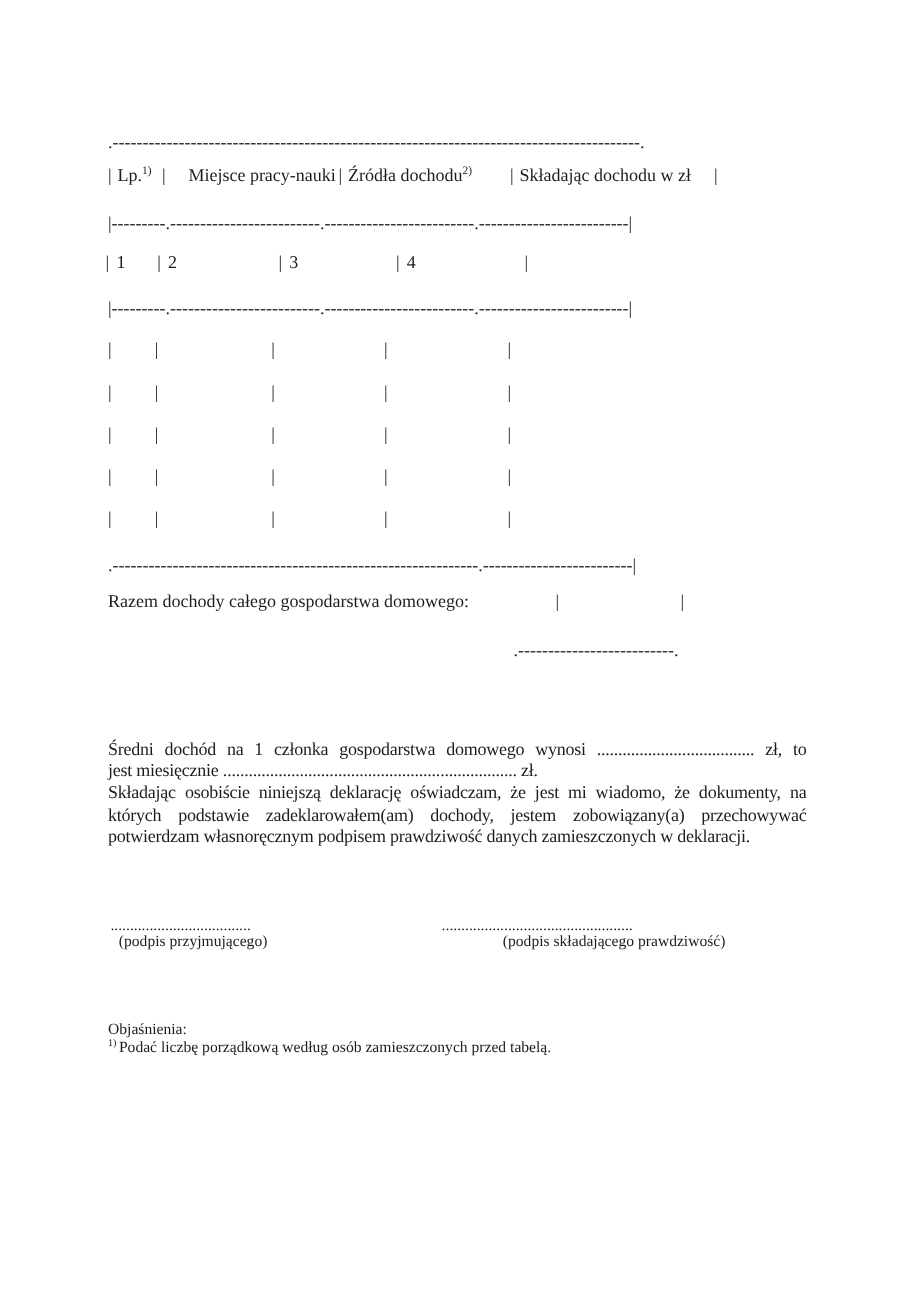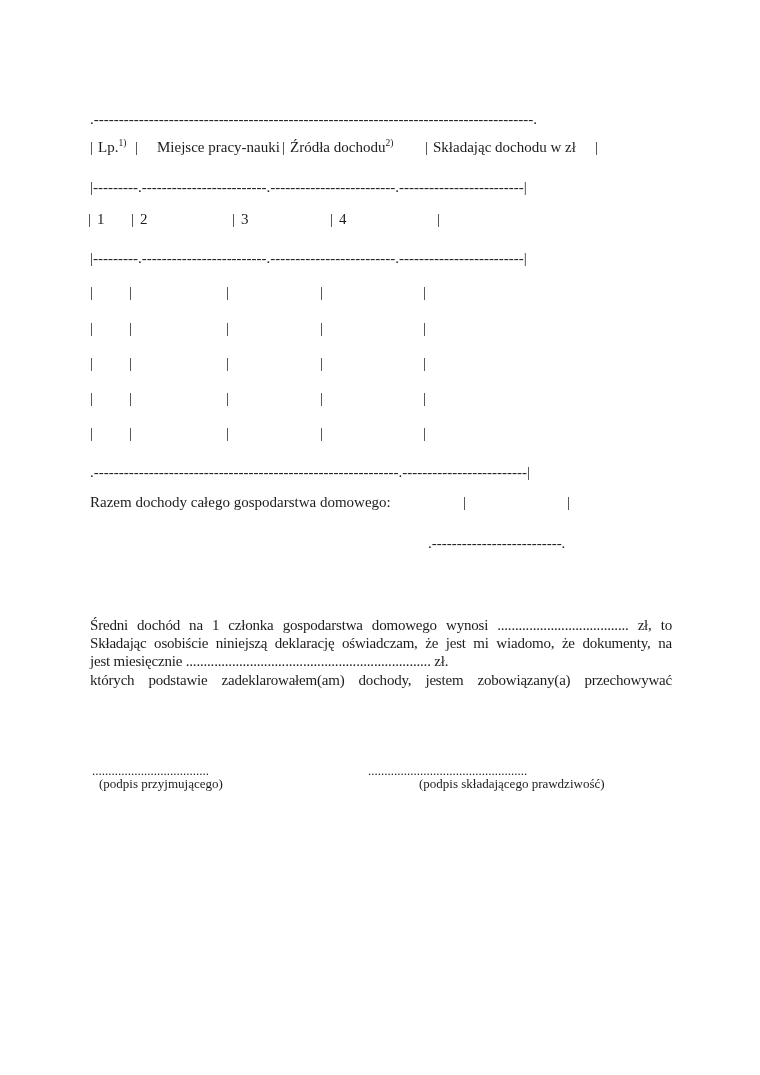--- a/index.html
+++ b/index.html
@@ -103,26 +103,29 @@
   <div class="row" style="top:494px;">
     <span class="pp" style="left:90px;">Razem dochody całego gospodarstwa domowego:</span>
     <span class="pp" style="left:463px;">|</span>
     <span class="pp" style="left:567px;">|</span>
   </div>
 
   <div class="t" style="left:428px;top:535px;">.--------------------------.</div>
 
   <div class="decl">
     <div class="dline jl">Średni dochód na 1 członka gospodarstwa domowego wynosi ..................................... zł, to</div>
+    <div class="dline">jest miesięcznie ..................................................................... zł.</div>
     <div class="dline jl">Składając osobiście niniejszą deklarację oświadczam, że jest mi wiadomo, że dokumenty, na</div>
-    <div class="dline">jest miesięcznie ..................................................................... zł.</div>
     <div class="dline jl">których podstawie zadeklarowałem(am) dochody, jestem zobowiązany(a) przechowywać</div>
+    <div class="dline">potwierdzam własnoręcznym podpisem prawdziwość danych zamieszczonych w deklaracji.</div>
   </div>
 
   <div class="t small" style="left:92px;top:764px;">....................................</div>
   <div class="t small" style="left:99px;top:777px;font-family:Liberation Serif, serif;">(podpis przyjmującego)</div>
   <div class="t small" style="left:368px;top:764px;">.................................................</div>
   <div class="t small" style="left:419px;top:777px;">(podpis składającego prawdziwość)</div>
 
   <div class="fnblock">
+    <div>Objaśnienia:</div>
+    <div><sup>1)</sup><span>Podać liczbę porządkową według osób zamieszczonych przed tabelą.</span></div>
   </div>
 
 </div>
 
 </body></html>

